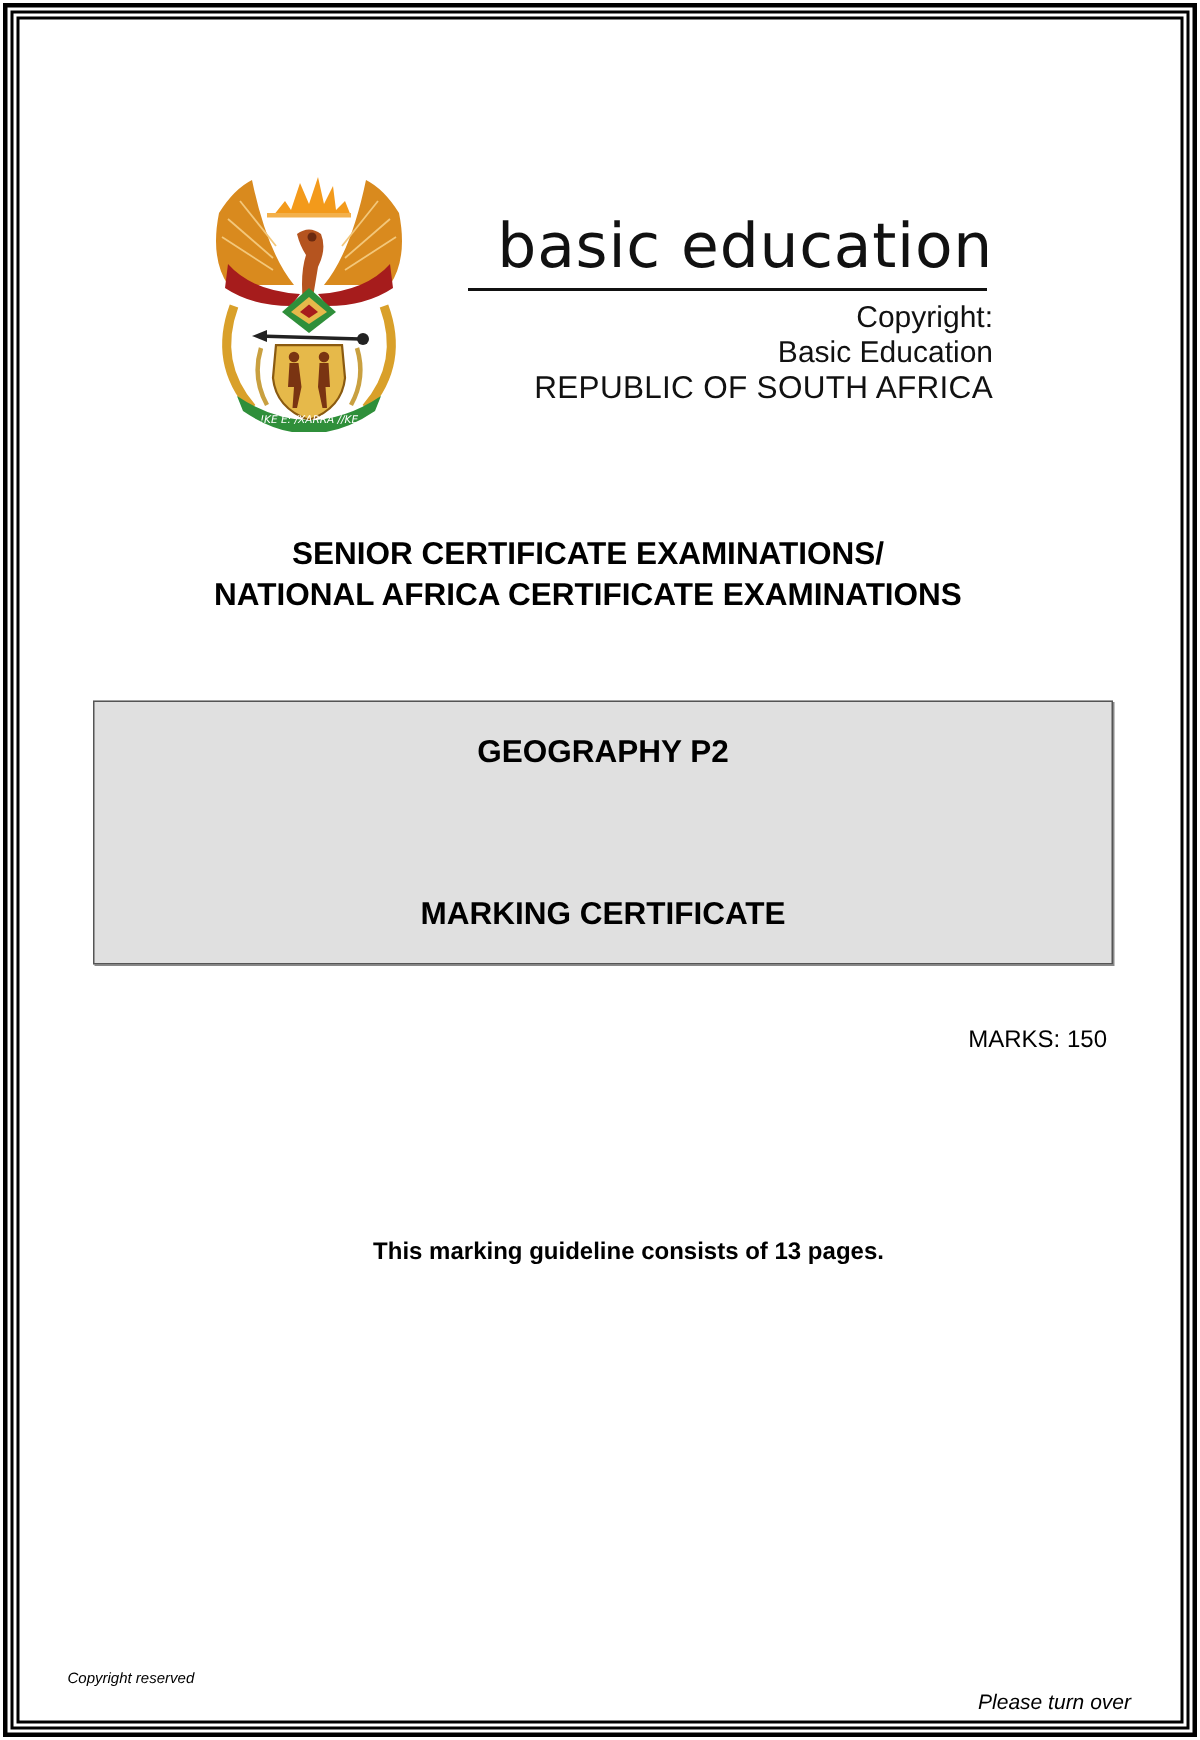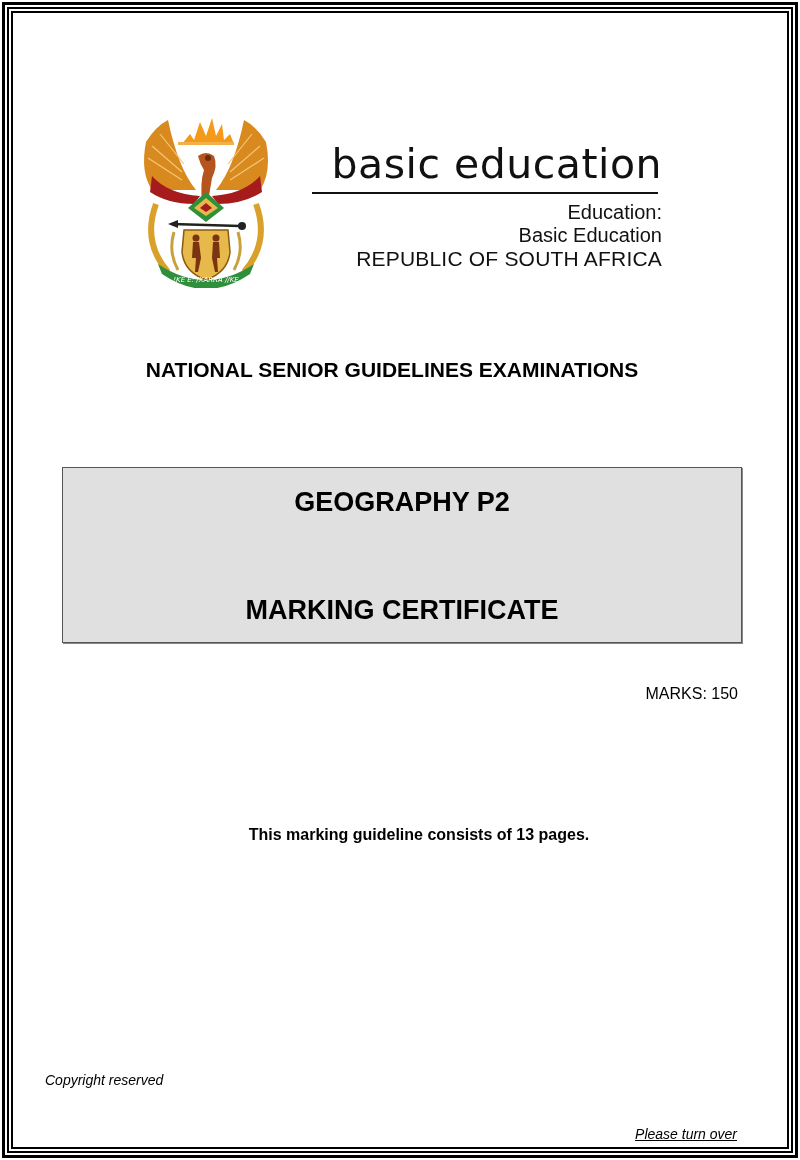--- a/index.html
+++ b/index.html
@@ -30,28 +30,28 @@
       text-align: center; font-weight: bold; font-size: 21px; line-height: 27px;
     }
 
     .title-box {
       position: absolute; left: 62px; top: 467px; width: 680px; height: 176px;
       background: #e0e0e0; border: 1.5px solid #555;
       box-shadow: 1px 1px 0 #888;
     }
     .title-line {
       position: absolute; left: 0; width: 100%; text-align: center;
-      font-weight: bold; font-size: 27px; line-height: 24px;
+      font-weight: bold; font-size: 21px; line-height: 24px;
     }
 
     .marks { position: absolute; right: 62px; top: 685px; font-weight: normal; font-size: 16px; }
     .pages { position: absolute; left: 0; width: 838px; top: 826px; text-align: center; font-weight: bold; font-size: 16px; }
 
-    .footer-left { position: absolute; left: 45px; top: 1072px; font-style: italic; font-size: 14px; }
-    .footer-right { position: absolute; right: 63px; top: 1126px; font-style: italic; font-size: 14px; text-decoration: underline; }
+    .footer-left { position: absolute; left: 45px; top: 1114px; font-style: italic; font-size: 10px; }
+    .footer-right { position: absolute; right: 46px; top: 1126px; font-style: italic; font-size: 14px; }
   </style>
 </head>
 <body>
 
 <div class="frame f1"></div>
 <div class="frame f2"></div>
 <div class="frame f3"></div>
 
 <svg class="emblem" viewBox="0 0 136 176" xmlns="http://www.w3.org/2000/svg">
 
@@ -101,27 +101,28 @@
     <path d="M100 120 Q106 140 96 158"></path>
   </g>
 
   <path d="M20 152 Q68 184 116 152 L112 162 Q68 192 24 162 Z" fill="#2f8f3a"></path>
   <text x="68" y="170" font-family="DejaVu Sans, sans-serif" font-size="7" fill="#fff" text-anchor="middle" font-style="italic">!KE E: /XARRA //KE</text>
 </svg>
 
 <div class="brand">
   <div class="brand-title">basic education</div>
   <div class="brand-rule"></div>
-  <div class="brand-line dept">Education:</div>
+  <div class="brand-line dept">Copyright:</div>
   <div class="brand-line">Basic Education</div>
   <div class="brand-line strong">REPUBLIC OF SOUTH AFRICA</div>
 </div>
 
 <div class="heading">
-  <div>NATIONAL SENIOR GUIDELINES EXAMINATIONS</div>
+  <div>SENIOR CERTIFICATE EXAMINATIONS/</div>
+  <div>NATIONAL AFRICA CERTIFICATE EXAMINATIONS</div>
 </div>
 
 <div class="title-box">
   <div class="title-line" style="top:22px">GEOGRAPHY P2</div>
   <div class="title-line" style="top:130px">MARKING CERTIFICATE</div>
 </div>
 
 <div class="marks">MARKS: 150</div>
 
 <div class="pages">This marking guideline consists of 13 pages.</div>

